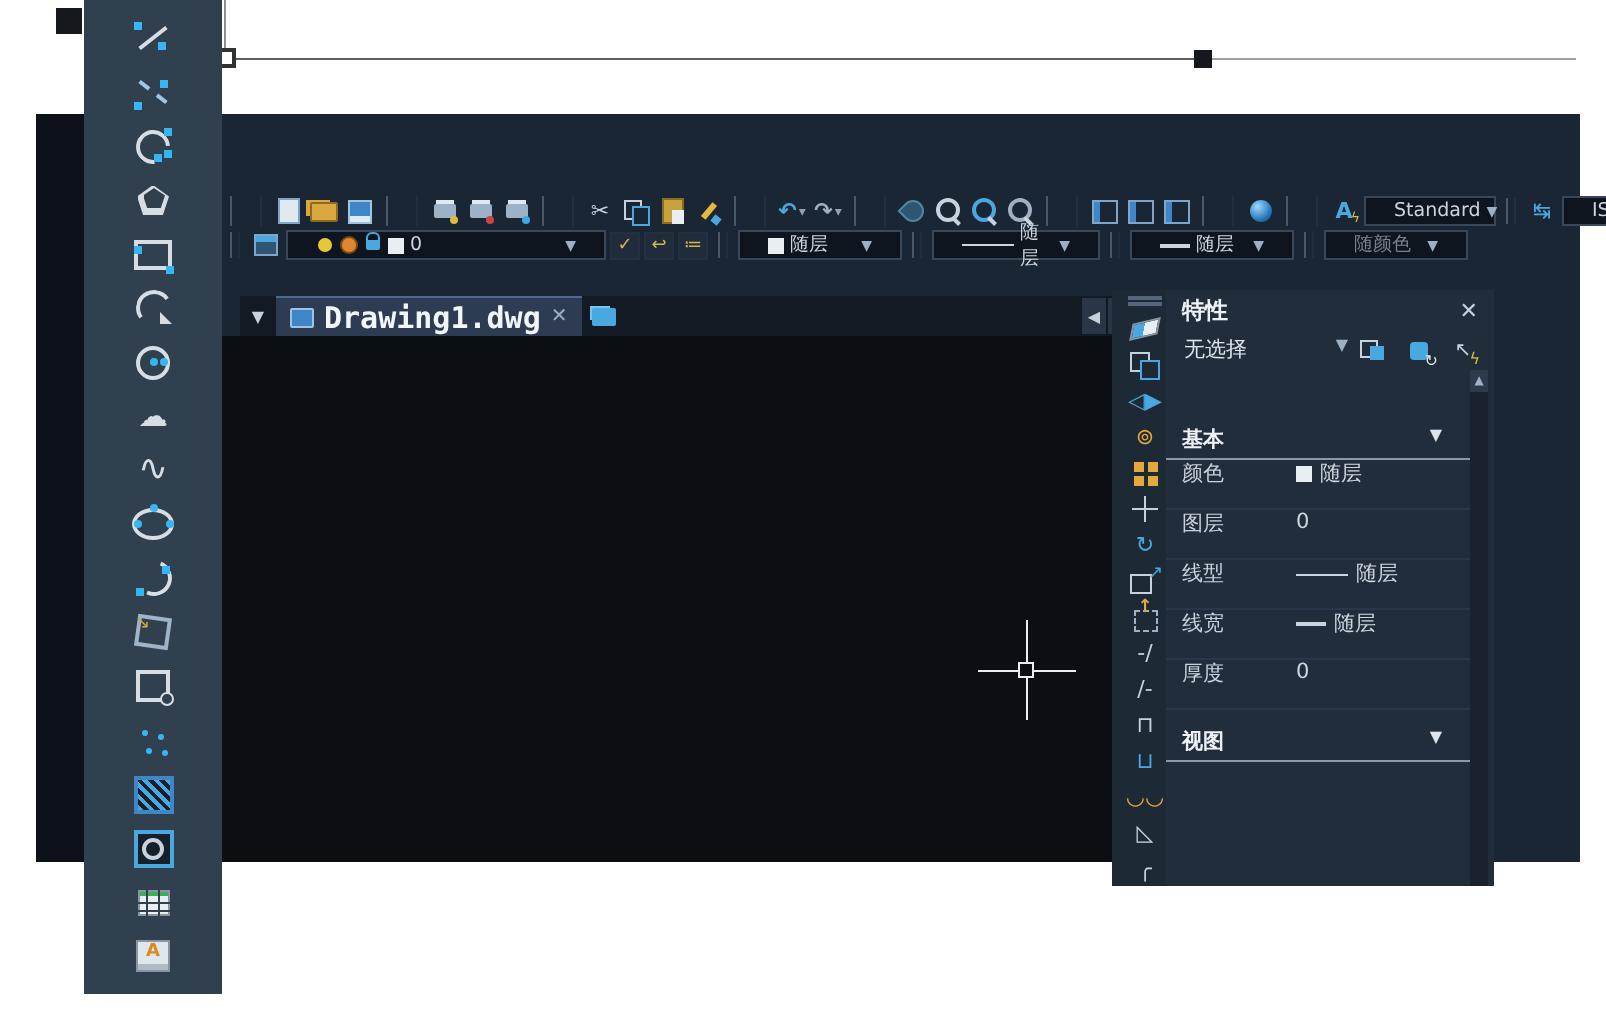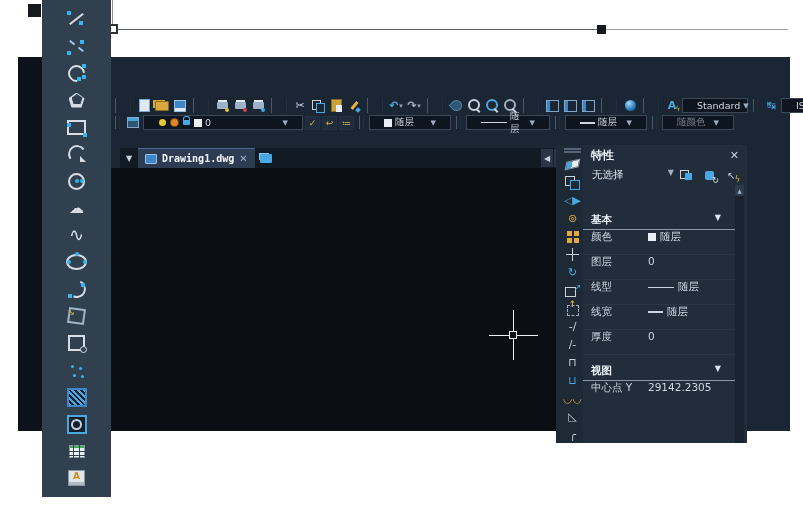--- a/index.html
+++ b/index.html
@@ -103,21 +103,21 @@
   .i-donut::after{content:"";position:absolute;width:7px;height:7px;border:2px solid #c8d2dc;border-radius:50%}
   .i-table::before{content:"";width:16px;height:13px;background:linear-gradient(#3fae58 0 3px,#e9eef3 3px 100%);box-shadow:inset 0 0 0 1px #8a95a0}
   .i-table::after{content:"";position:absolute;width:16px;height:13px;background:linear-gradient(90deg,transparent 0 4px,#31404f 4px 5px,transparent 5px 10px,#31404f 10px 11px,transparent 11px),linear-gradient(transparent 0 6px,#31404f 6px 7px,transparent 7px 10px,#31404f 10px 11px,transparent 11px)}
   .i-mtext::before{content:"";width:15px;height:14px;background:#dfe6ec;border:1px solid #8a95a0;box-shadow:inset 0 -3px 0 #aebbc6}
   .i-mtext::after{content:"A";position:absolute;color:#d98a1f;font-size:9px;font-weight:bold;top:3px}
 
   
   .tabstrip{left:102px;top:91px;width:446px;height:20px;background:#121a24;position:absolute;display:flex;align-items:center}
   .tab-dd{width:18px;height:20px;display:flex;align-items:center;justify-content:center;color:#c8d2dc;font-size:8px;cursor:default}
   .tab{height:20px;background:#2d3c52;display:flex;align-items:center;padding:0 7px;gap:5px;border-top:1px solid #4a6a94}
-  .tab-label{color:#f2f6fa;font-size:10px;font-weight:bold;font-family:"DejaVu Sans Mono",monospace;white-space:nowrap}
+  .tab-label{color:#f2f6fa;font-size:15px;font-weight:bold;font-family:"DejaVu Sans Mono",monospace;white-space:nowrap}
   .tab-close{color:#9fb0c4;font-size:10px;cursor:default}
   .ic-dwg::before{content:"";width:10px;height:8px;background:#3f86c8;border:1px solid #9cc3e2;border-radius:1px}
   .newtab{width:22px;height:20px;display:flex;align-items:center;justify-content:center;cursor:default}
   .newtab::before{content:"";width:12px;height:9px;background:#4aa8e0;border-radius:1px;box-shadow:-2px -2px 0 -1px #7cc4ee}
   .tabscroll{margin-left:auto;display:flex}
   .tsbtn{width:12px;height:18px;background:#2a3646;color:#c8d2dc;font-size:8px;display:flex;align-items:center;justify-content:center;margin-left:1px;cursor:default}
   .canvas{left:93px;top:111px;width:457px;height:263px;background:#0b0e13;position:absolute}
   .ch-h{position:absolute;left:378px;top:167px;width:49px;height:1px;background:#e8eef4}
   .ch-v{position:absolute;left:402px;top:142px;width:1px;height:50px;background:#e8eef4}
   .pickbox{position:absolute;left:398px;top:163px;width:8px;height:8px;border:1px solid #e8eef4;background:#0b0e13}
@@ -432,19 +432,13 @@
       <span class="lbl">厚度</span>
       <span class="val">
         <span>0</span>
       </span>
     </div>
   <div class="gap-row"></div>
   <div class="sect">
       <span>视图</span>
       <span class="arrow">▼</span>
     </div>
-  <div class="prow" style="border-bottom:none">
-      <span class="lbl">中心点 Y</span>
-      <span class="val">
-        <span>29142.2305</span>
-      </span>
-    </div>
 </div>
 
 </body></html>

